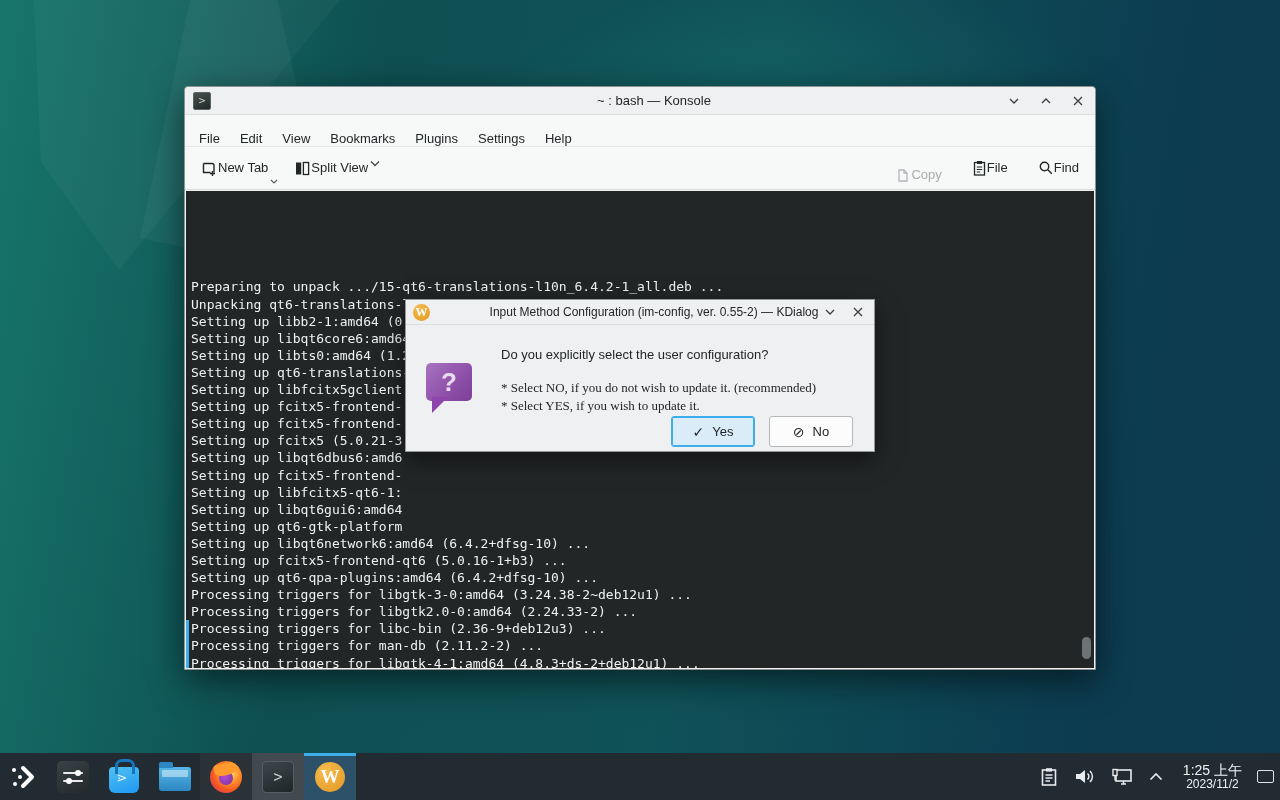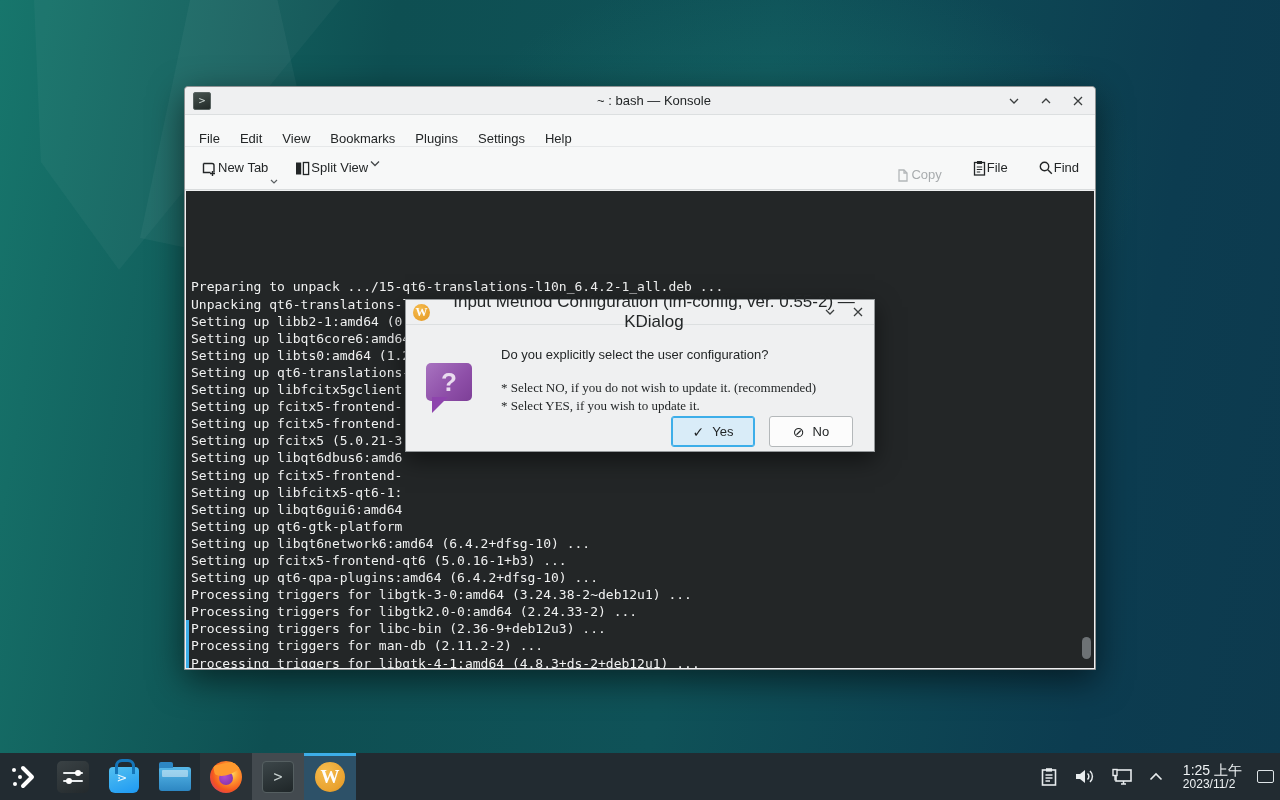--- a/index.html
+++ b/index.html
@@ -68,21 +68,21 @@
     background:#6d7275; border-radius:5px;
   }
 
   
   .kdialog {
     position:absolute; left:405px; top:299px; width:470px; height:153px;
     background:#eff0f1; border:1px solid #94989a;
     box-shadow:0 8px 22px rgba(0,0,0,0.5);
   }
   .kdialog .titlebar { height:25px; border-radius:0; padding:0 7px; background:#eff0f1; }
-  .kdialog .win-title { font-size:17px; }
+  .kdialog .win-title { font-size:12px; }
   .kdialog .win-controls { gap:10px; }
   .dlg-body { position:relative; padding:14px 16px 0 16px; font-size:13px; color:#232627; }
   .q-icon {
     position:absolute; left:20px; top:38px; width:46px; height:38px;
     background:linear-gradient(135deg,#a873c0 0%, #8e4fa8 60%, #7d3f97 100%);
     border-radius:5px; color:#e9dcef; font-weight:bold; font-size:26px;
     display:flex; align-items:center; justify-content:center;
   }
   .q-icon::after {
     content:""; position:absolute; left:6px; bottom:-12px;
@@ -146,21 +146,21 @@
   .ic-firefox::before { content:""; position:absolute; left:4px; top:2px; width:26px; height:12px;
     background:#ff9a2e; border-radius:0 0 60% 40%; transform:rotate(-12deg); z-index:2; }
   .ic-konsole { width:32px; height:32px; border-radius:4px; background:linear-gradient(160deg,#3c4649,#1f2628);
     border:1px solid #555f61; color:#c6cfce; display:flex; align-items:center; justify-content:center;
     font-family:"DejaVu Sans Mono",monospace; font-size:15px; }
   .w-badge.task { width:30px; height:30px; font-size:19px; }
 
   .tb-spacer { flex:1; }
   .tray { display:flex; align-items:center; gap:16px; color:#e8ecee; margin-right:10px; }
   .tray svg { display:block; }
-  .clock { color:#eef2f4; line-height:1.15; margin:14px 10px; }
+  .clock { text-align:center; color:#eef2f4; line-height:1.15; margin:14px 10px; }
   .clock .t1 { font-size:14px; }
   .clock .t2 { font-size:12px; }
   .show-desktop { width:26px; height:47px; display:flex; align-items:center; justify-content:center; margin-right:2px; }
   .show-desktop .rect { width:17px; height:13px; border:1.5px solid #dfe5e8; border-radius:2px; }
 </style>
 </head>
 <body>
 
 <div class="deco-poly poly1"></div>
 <div class="deco-poly poly2"></div>

